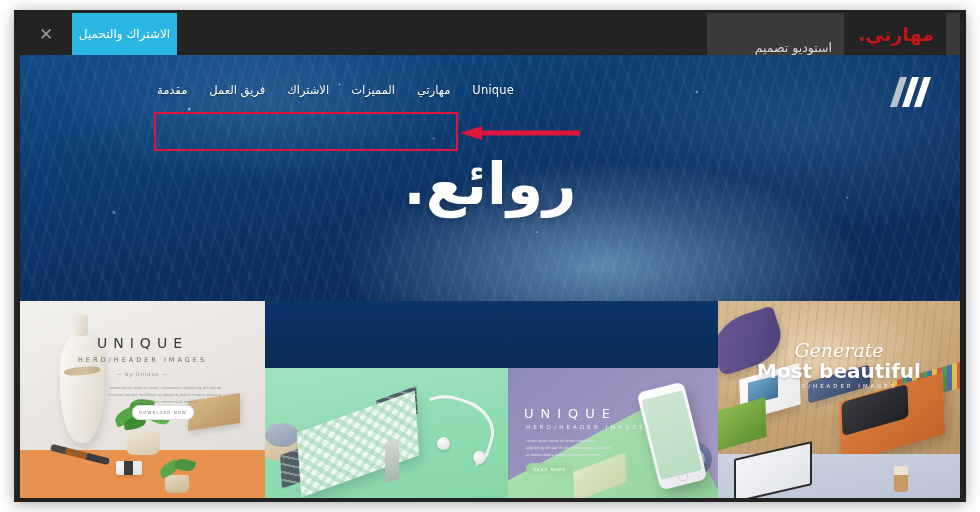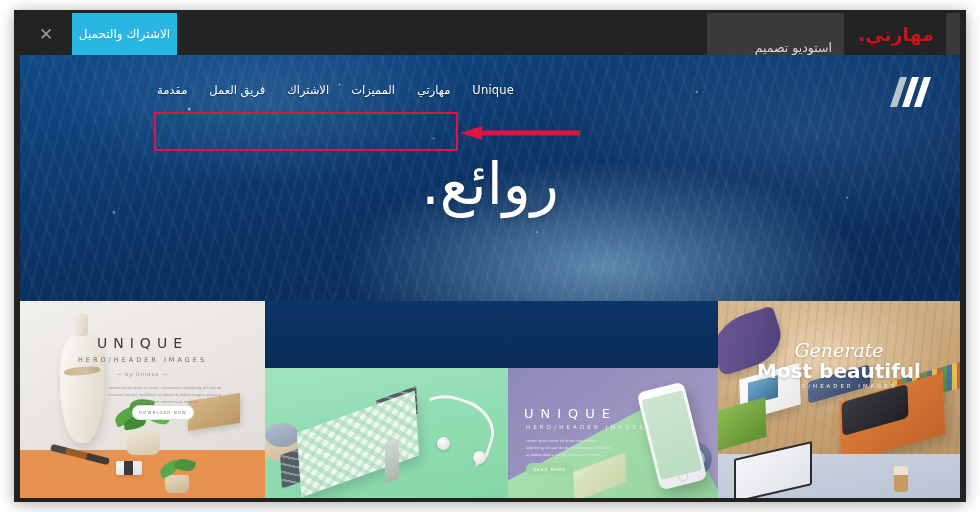--- a/index.html
+++ b/index.html
@@ -115,21 +115,21 @@
     position:absolute;left:134px;top:57px;width:300px;height:35px;
     border:2px solid #e0143c;z-index:9;pointer-events:none;
   }
   .arrow-annot{
     position:absolute;left:440px;top:70px;width:120px;height:14px;z-index:9;
   }
 
   .hero-title{
     position:absolute;left:0;right:0;top:100px;
     text-align:center;color:#ffffff;
-    font-size:58px;font-weight:normal;line-height:1;
+    font-size:58px;font-weight:bold;line-height:1;
     z-index:5;text-shadow:0 2px 10px rgba(0,0,0,.25);
   }
   .hero-sub{
     position:absolute;left:0;right:0;top:185px;
     text-align:center;color:#dce9f5;
     font-size:12.5px;letter-spacing:.3px;z-index:5;
     text-shadow:0 1px 3px rgba(0,0,0,.4);
   }
 
   

